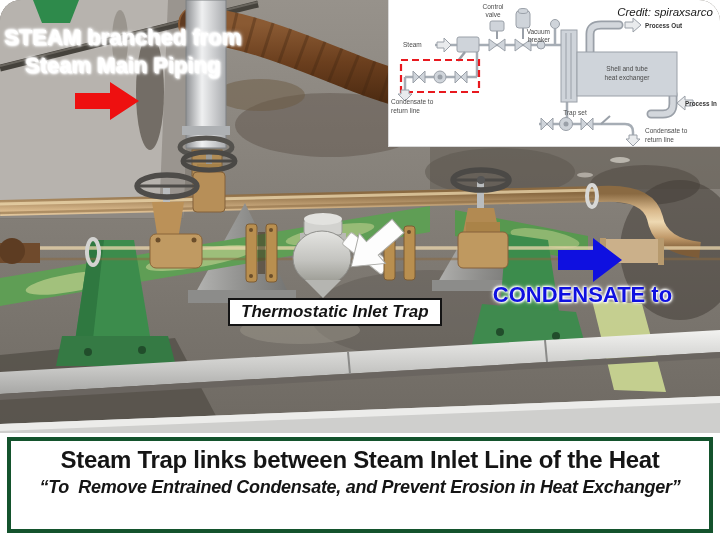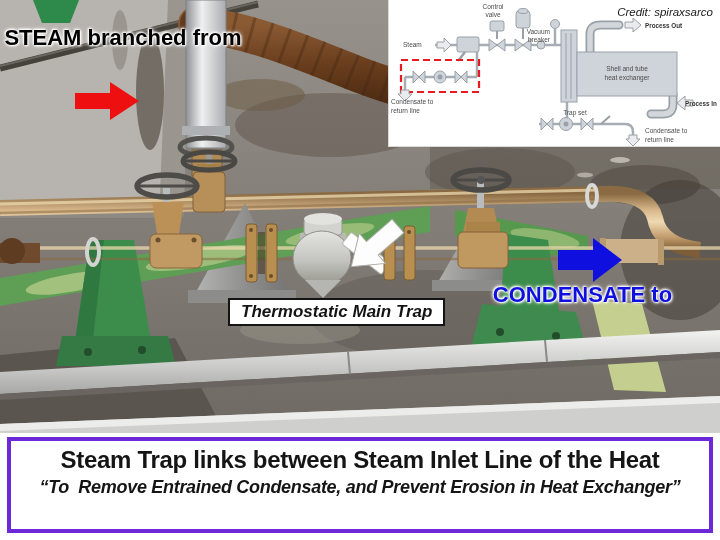--- a/index.html
+++ b/index.html
@@ -1,31 +1,31 @@
 <!DOCTYPE html>
 <html><head>
 <meta charset="utf-8">
 <style>
   html,body{margin:0;padding:0;background:#fff;}
   .slide{position:relative;width:720px;height:540px;background:#fff;overflow:hidden;
-         font-family:"Liberation Sans",sans-serif;}
+         font-family:"Liberation Sans",sans-serif;border-radius:21px;}
   .photo{position:absolute;left:0;top:0;width:720px;height:433px;overflow:hidden;background:#8d8880;}
   .photo svg.scene{position:absolute;left:0;top:0;}
   .inset{position:absolute;left:388px;top:0;width:332px;height:147px;background:#fff;
          border-left:1px solid #d9d9d9;border-bottom:1px solid #d9d9d9;box-sizing:border-box;}
   .ann{position:absolute;font-weight:bold;text-align:center;
        text-shadow:0 0 3px #fff,0 0 5px #fff,1px 1px 2px #fff,-1px -1px 2px #fff;}
-  .steam-label{left:0;top:24px;width:246px;font-size:22px;line-height:28px;color:#000000;}
+  .steam-label{left:0;top:24px;width:246px;font-size:22px;line-height:28px;color:#ffffff;}
   .cond-label{left:445px;top:281px;width:275px;font-size:22px;line-height:28px;color:#0f10e0;}
   .trap-label{position:absolute;left:228px;top:298px;background:#fff;border:2px solid #141414;
       color:#141414;font-size:17px;font-weight:bold;font-style:italic;
       padding:2px 11px;white-space:nowrap;}
   .arrow-svg{position:absolute;}
   .caption{position:absolute;left:7px;top:437px;width:706px;height:96px;box-sizing:border-box;
-      background:#fff;border:4px solid #6d28d9;text-align:center;padding-top:3px;}
+      background:#fff;border:4px solid #14532d;text-align:center;padding-top:3px;}
   .cap-line{font-size:24px;font-weight:bold;color:#151515;line-height:31px;white-space:nowrap;
       letter-spacing:-0.3px;}
   .cap-sub{font-size:18px;font-weight:bold;font-style:italic;color:#151515;line-height:24px;
       white-space:pre;letter-spacing:-0.3px;}
   
   .inset svg{display:block;}
   .inset text{font-family:"Liberation Sans",sans-serif;fill:#4a4a4a;font-size:6.5px;}
   .inset text.bold{fill:#333;font-weight:bold;font-size:6.3px;}
   .inset text.credit{font-size:11.5px;font-style:italic;fill:#1a1a1a;}
   .pipe-thin{stroke:#a6adb5;stroke-width:2.5;fill:none;}
@@ -341,26 +341,27 @@
         <text x="186" y="115" text-anchor="middle">Trap set</text>
         <text x="2" y="104">Condensate to</text>
         <text x="2" y="113">return line</text>
         <text x="256" y="133">Condensate to</text>
         <text x="256" y="142">return line</text>
       </svg>
     </div>
 
     <div class="ann steam-label">
       <div>STEAM branched from</div>
+      <div>Steam Main Piping</div>
     </div>
     <svg class="arrow-svg" style="left:75px;top:82px" width="64" height="40" viewBox="0 0 64 40">
       <polygon points="0,11 35,11 35,0 64,19 35,38 35,27 0,27" fill="#ee1010"></polygon>
     </svg>
 
-    <div class="trap-label">Thermostatic Main Trap</div>
+    <div class="trap-label">Thermostatic Inlet Trap</div>
 
     <svg class="arrow-svg" style="left:558px;top:238px" width="64" height="44" viewBox="0 0 64 44">
       <polygon points="0,12 35,12 35,0 64,22 35,44 35,32 0,32" fill="#0f10e0"></polygon>
     </svg>
     <div class="ann cond-label">
       <div>CONDENSATE to</div>
     </div>
   </div>
 
   <div class="caption">

